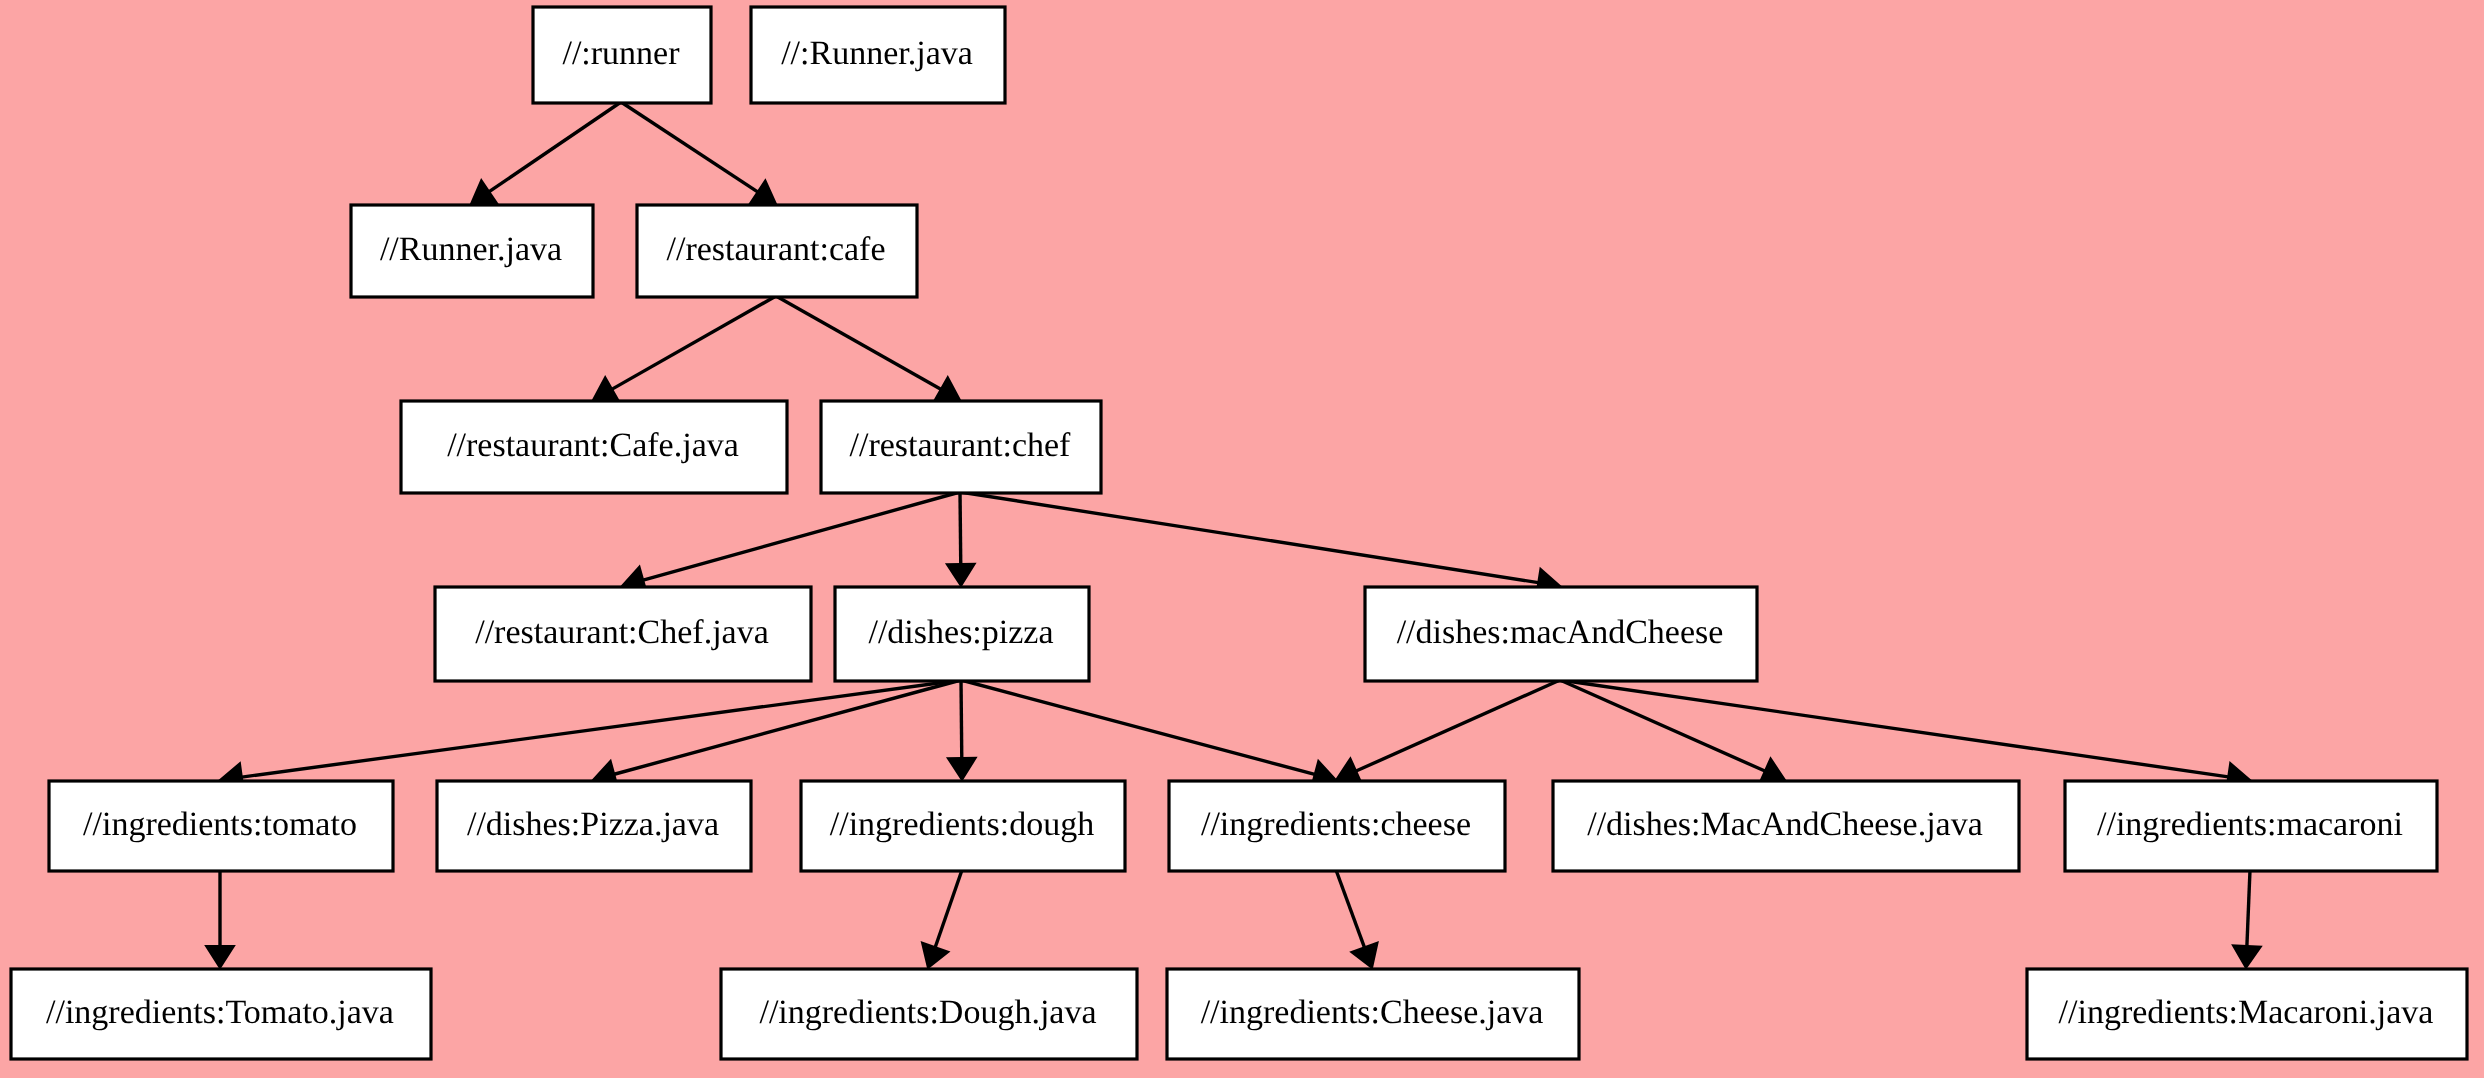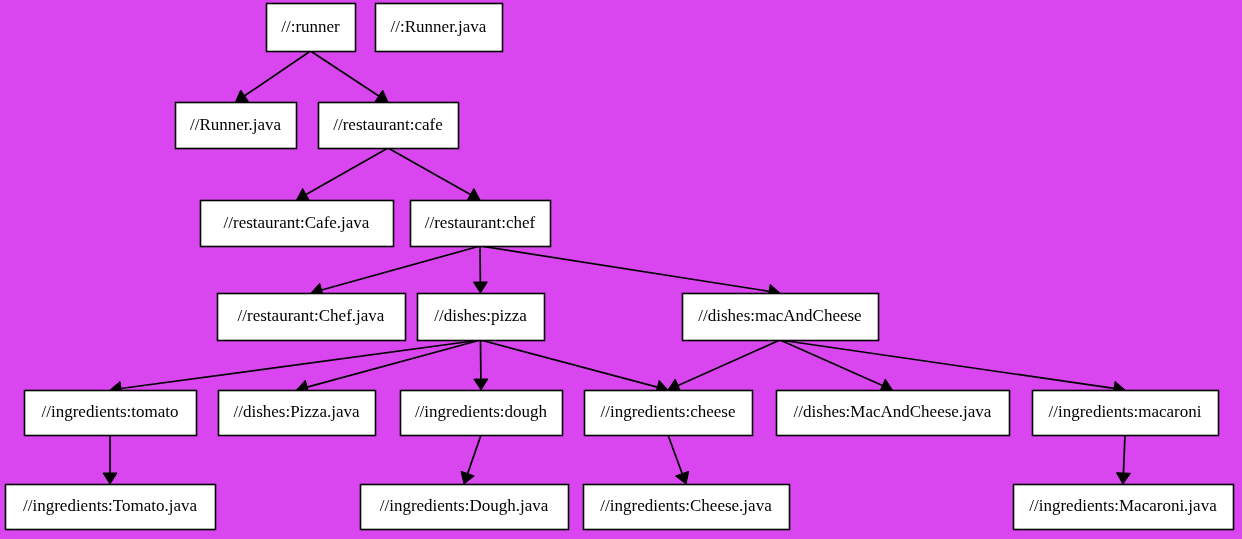--- a/index.html
+++ b/index.html
@@ -4,21 +4,21 @@
 <style>
   html, body {
     margin: 0;
     padding: 0;
     background: #ffffff;
   }
   #graph-canvas {
     position: relative;
     width: 1242px;
     height: 539px;
-    background: #d946ef;
+    background: #fca5a5;
     font-family: "Liberation Serif", "DejaVu Serif", serif;
     overflow: hidden;
   }
   svg.graph-svg {
     position: absolute;
     top: 0;
     left: 0;
     width: 1242px;
     height: 539px;
     display: block;

